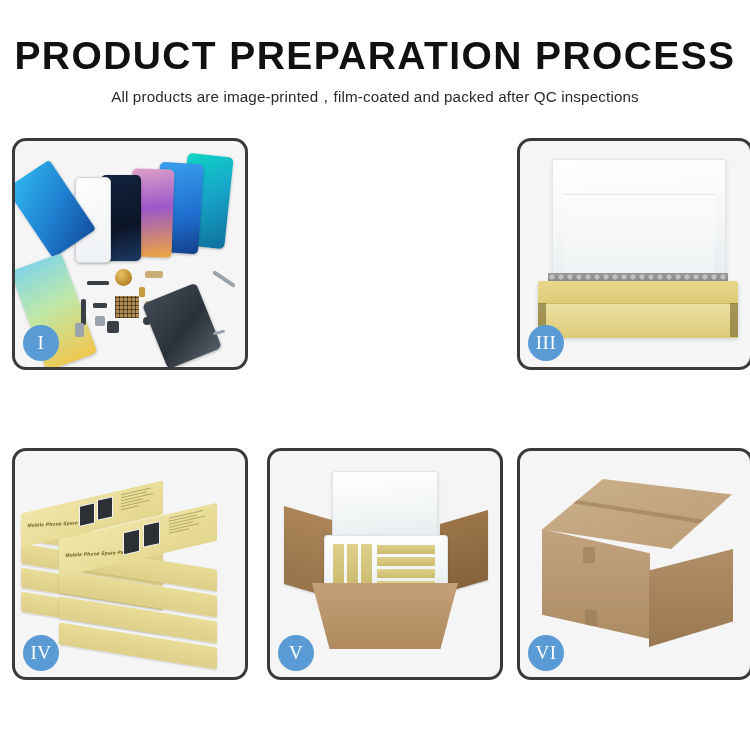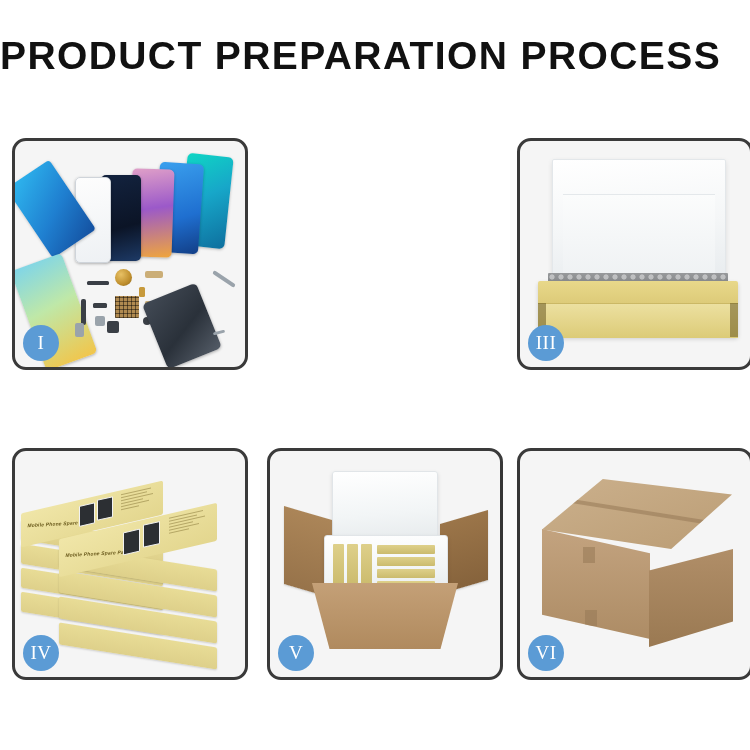--- a/index.html
+++ b/index.html
@@ -5,21 +5,21 @@
   html, body {
     margin: 0; padding: 0;
     width: 750px; height: 750px;
     background: #ffffff;
     font-family: "Liberation Sans", sans-serif;
     overflow: hidden;
   }
   #page { position: relative; width: 750px; height: 750px; background: #fff; }
 
   
-  .header { position: absolute; left: 0; top: 34px; width: 750px; text-align: left; }
+  .header { position: absolute; left: 0; top: 34px; width: 750px; text-align: center; }
   .title {
     font-family: "Liberation Sans", sans-serif;
     font-size: 39px; font-weight: 700; color: #111111;
     letter-spacing: 1.4px; line-height: 44px; white-space: nowrap;
   }
   .subtitle {
     margin-top: 9px;
     font-family: "Liberation Sans", sans-serif;
     font-size: 15.2px; font-weight: 400; color: #2b2b2b;
     letter-spacing: .15px; white-space: nowrap;
@@ -174,20 +174,21 @@
   .cright { position:absolute; background: linear-gradient(180deg,#b08e68 0%,#9a7952 100%); }
   .tape   { position:absolute; background: rgba(150,120,85,.55); }
 </style>
 </head>
 <body>
 
 <div id="page">
 
   <div class="header">
     <div class="title">PRODUCT PREPARATION PROCESS</div>
+    <div class="subtitle">All products are image-printed，film-coated and packed after QC inspections</div>
   </div>
 
   <div class="grid">
 
     <div class="panel r0 c0">
       <div class="scene">
 
         <div class="ph ph-teal" style="left:168px;top:14px;width:46px;height:92px;transform:rotate(6deg);"></div>
         <div class="ph ph-blue" style="left:142px;top:22px;width:44px;height:90px;transform:rotate(4deg);"></div>
         <div class="ph ph-purple" style="left:116px;top:28px;width:42px;height:88px;transform:rotate(2deg);"></div>

